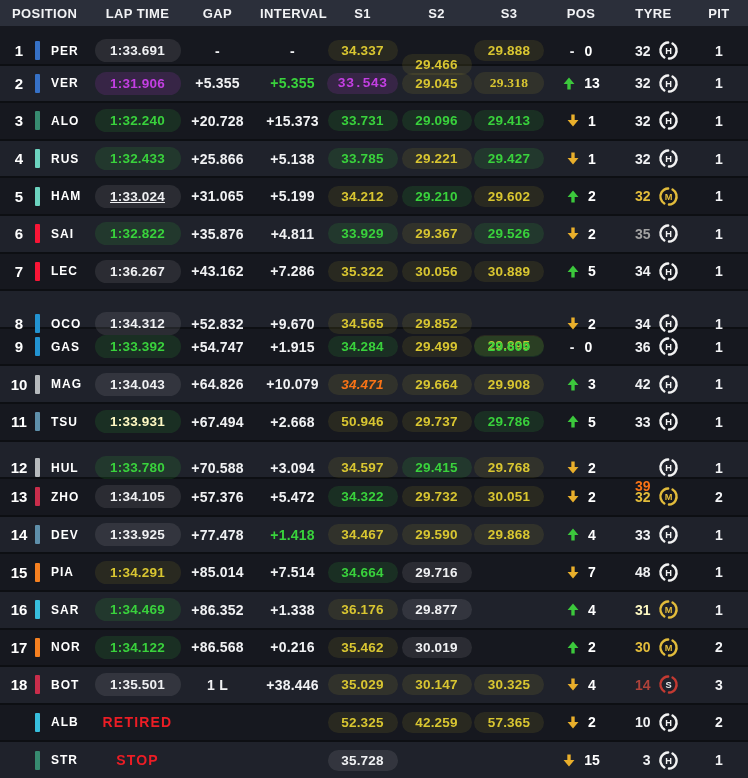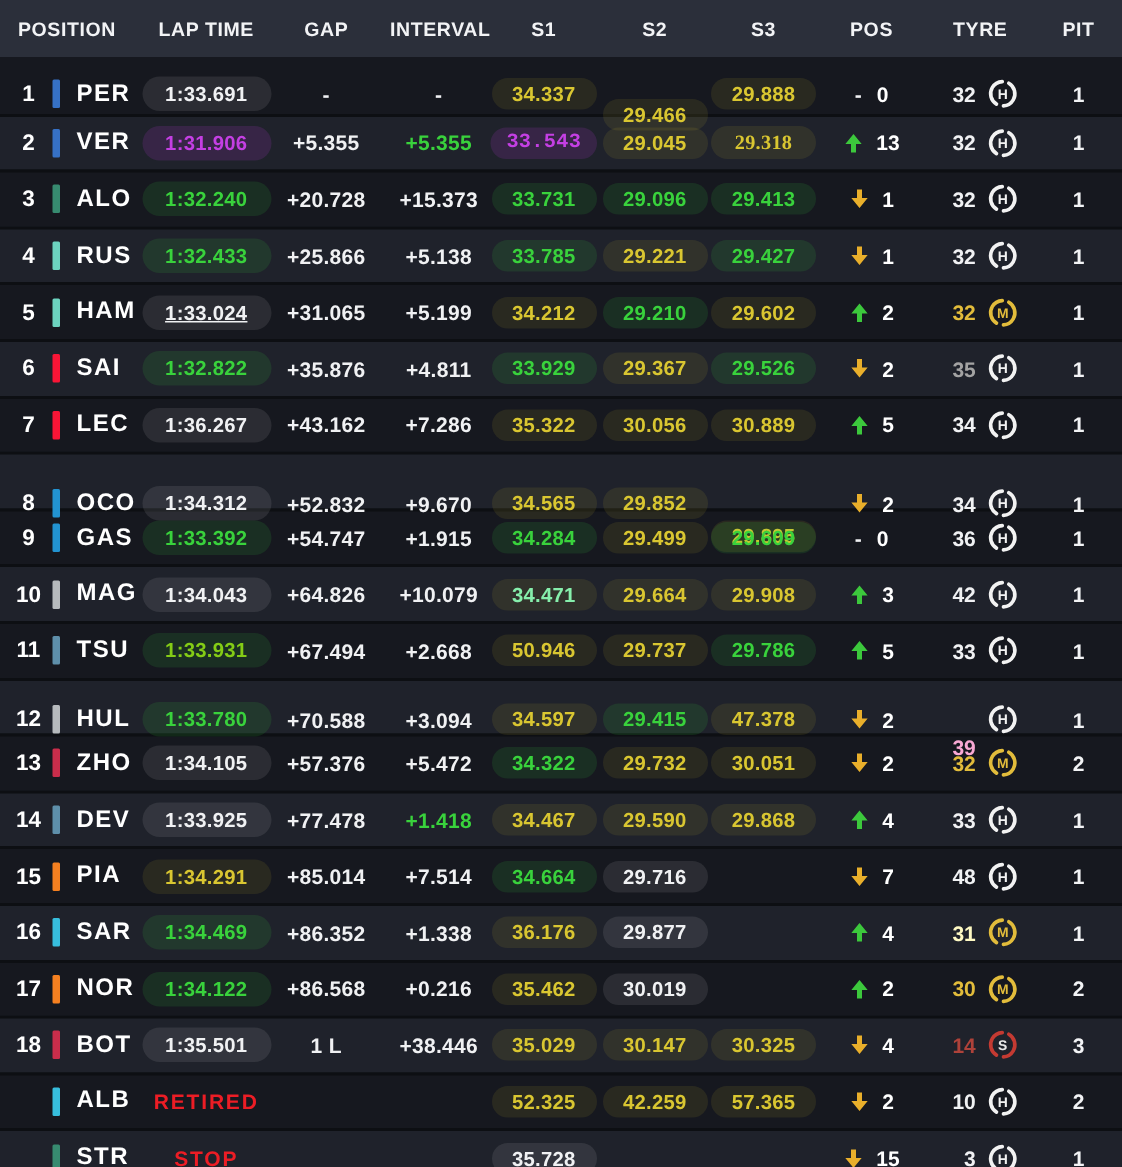--- a/index.html
+++ b/index.html
@@ -1,34 +1,34 @@
 <!DOCTYPE html>
 <html><head>
 <meta charset="utf-8">
 <style>
   html,body{margin:0;padding:0;background:#0D0F13;}
   body{font-family:"Liberation Sans",sans-serif;-webkit-font-smoothing:antialiased;}
   #app{width:748px;height:778px;background:#15171E;overflow:hidden;font-weight:bold;}
 
   .grid-row{display:grid;grid-template-columns:100px 75px 85px 65px 75px 73px 72px 72px 73px 58px;align-items:center;}
 
-  .header{height:38px;background:#2B2F3A;color:#F2F3F5;font-size:13px;letter-spacing:.4px;}
+  .header{height:26px;background:#2B2F3A;color:#F2F3F5;font-size:13px;letter-spacing:.4px;}
   .header .hcell{text-align:center;}
   .header .hcell:first-child{text-align:left;padding-left:12px;}
 
   .row{height:37.6px;box-sizing:border-box;border-top:2px solid #0D0F13;}
   .row:first-child{border-top:none;}
   .row.odd{background:#16181F;}
   .row.even{background:#1F222B;}
 
   .cell{display:flex;justify-content:center;align-items:center;font-size:14px;color:#F0F1F3;}
   .pos-cell{justify-content:flex-start;padding-left:6px;}
   .pos-num{width:26px;text-align:center;font-size:15px;color:#FFFFFF;}
   .team-bar{width:5px;height:19px;border-radius:1px;margin-left:3px;flex:0 0 auto;}
-  .driver{margin-left:11px;font-size:16px;letter-spacing:1px;color:#FFFFFF;}
+  .driver{margin-left:11px;font-size:12px;letter-spacing:1px;color:#FFFFFF;}
 
   .pill{display:inline-block;padding:3px 11px;border-radius:13px;font-size:13.5px;letter-spacing:.2px;min-width:48px;text-align:center;}
   .pill.lap{min-width:62px;padding:4px 12px;}
   .plain{font-size:14px;letter-spacing:.2px;}
   .status-text{font-size:14px;letter-spacing:1.2px;}
 
   .pos-change{gap:8px;}
   .pc-dash{font-size:14px;color:#F0F1F3;margin-right:2px;}
   .pc-val{font-size:14px;color:#FFFFFF;}
   .arrow-svg{display:block;}
@@ -500,21 +500,21 @@
     <div class="cell">
           <span class="pill lap" style="color: rgb(240, 241, 243); background: rgba(255, 255, 255, 0.09);">1:34.043</span>
         </div>
     <div class="cell">
           <span class="plain" style="color: rgb(240, 241, 243);">+64.826</span>
         </div>
     <div class="cell">
           <span class="plain" style="color: rgb(240, 241, 243);">+10.079</span>
         </div>
     <div class="cell">
-          <span class="pill" style="color: #86efac; background: rgba(217, 198, 49, 0.1);">34.471</span>
+          <span class="pill" style="color: #f97316; background: rgba(217, 198, 49, 0.1); font-style: italic;">34.471</span>
         </div>
     <div class="cell">
           <span class="pill" style="color: rgb(217, 198, 49); background: rgba(217, 198, 49, 0.1);">29.664</span>
         </div>
     <div class="cell">
           <span class="pill" style="color: rgb(217, 198, 49); background: rgba(217, 198, 49, 0.1);">29.908</span>
         </div>
     <div class="cell pos-change">
 
       <span class="arrow-holder">
@@ -540,21 +540,21 @@
         </div>
   </div>
 
   <div class="grid-row row odd">
     <div class="cell pos-cell">
       <span class="pos-num">11</span>
       <span class="team-bar" style="background: rgb(94, 143, 170);"></span>
       <span class="driver">TSU</span>
     </div>
     <div class="cell">
-          <span class="pill lap" style="color: #84cc16; background: rgba(57, 210, 60, 0.13);">1:33.931</span>
+          <span class="pill lap" style="color: #fef9c3; background: rgba(57, 210, 60, 0.13);">1:33.931</span>
         </div>
     <div class="cell">
           <span class="plain" style="color: rgb(240, 241, 243);">+67.494</span>
         </div>
     <div class="cell">
           <span class="plain" style="color: rgb(240, 241, 243);">+2.668</span>
         </div>
     <div class="cell">
           <span class="pill" style="color: rgb(217, 198, 49); background: rgba(217, 198, 49, 0.1);">50.946</span>
         </div>
@@ -604,33 +604,33 @@
     <div class="cell">
           <span class="plain" style="color: rgb(240, 241, 243);">+3.094</span>
         </div>
     <div class="cell">
           <span class="pill" style="color: rgb(217, 198, 49); background: rgba(217, 198, 49, 0.1);">34.597</span>
         </div>
     <div class="cell">
           <span class="pill" style="color: rgb(57, 210, 60); background: rgba(57, 210, 60, 0.13);">29.415</span>
         </div>
     <div class="cell">
-          <span class="pill" style="color: rgb(217, 198, 49); background: rgba(217, 198, 49, 0.1);">47.378</span>
+          <span class="pill" style="color: rgb(217, 198, 49); background: rgba(217, 198, 49, 0.1);">29.768</span>
         </div>
     <div class="cell pos-change">
 
       <span class="arrow-holder">
             <svg class="arrow-svg" width="14" height="15" viewBox="0 0 14 16">
               <path d="M5.2 1.5 L8.8 1.5 L8.8 7.5 L12.8 7.5 L7 14.5 L1.2 7.5 L5.2 7.5 Z" fill="#E9AF2B"></path>
             </svg>
           </span>
       <span class="pc-val">2</span>
     </div>
     <div class="cell tyre-cell">
-      <span class="tyre-laps" style="color: #f9a8d4; margin-top: 36px;">39</span>
+      <span class="tyre-laps" style="color: #f97316; margin-top: 36px;">39</span>
       <span class="tyre-icon">
             <svg width="21" height="21" viewBox="0 0 26 26">
               <g transform="rotate(-60 13 13)">
                 <circle cx="13" cy="13" r="10" fill="none" stroke="#F2F2F2" stroke-width="3" stroke-dasharray="25.4 6" stroke-linecap="round"></circle>
               </g>
               <text x="13" y="17.2" text-anchor="middle" font-size="11.5" font-weight="bold" fill="#F2F2F2">H</text>
             </svg>
           </span>
     </div>
     <div class="cell">

